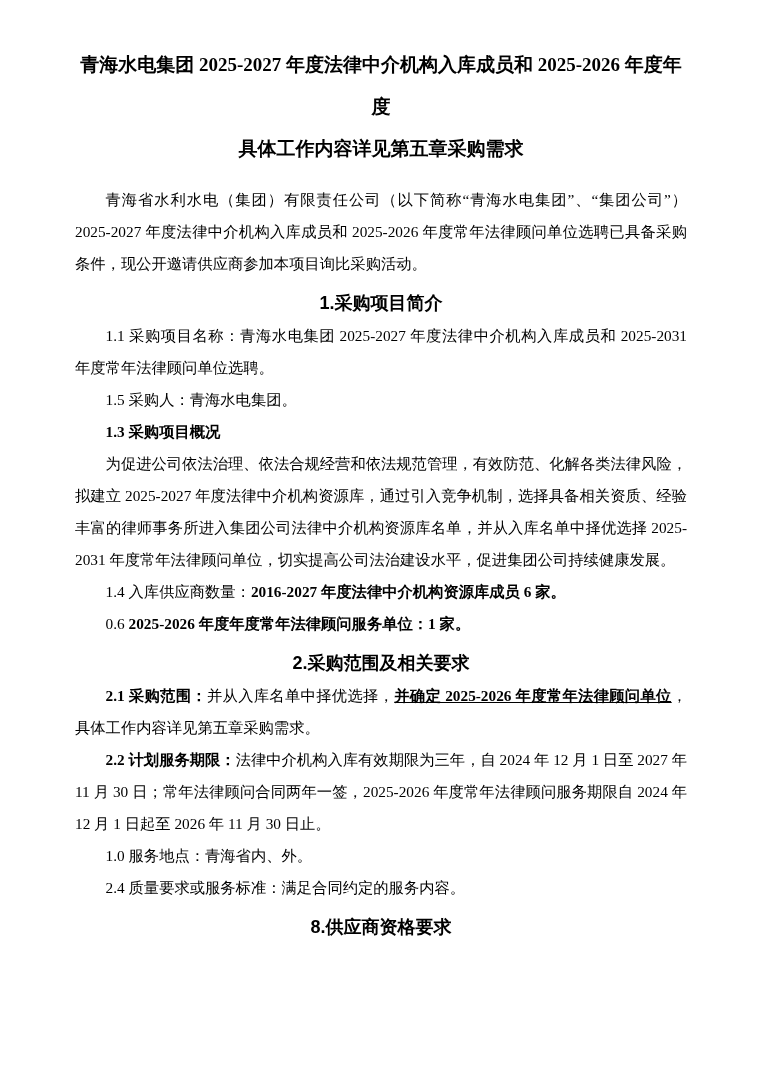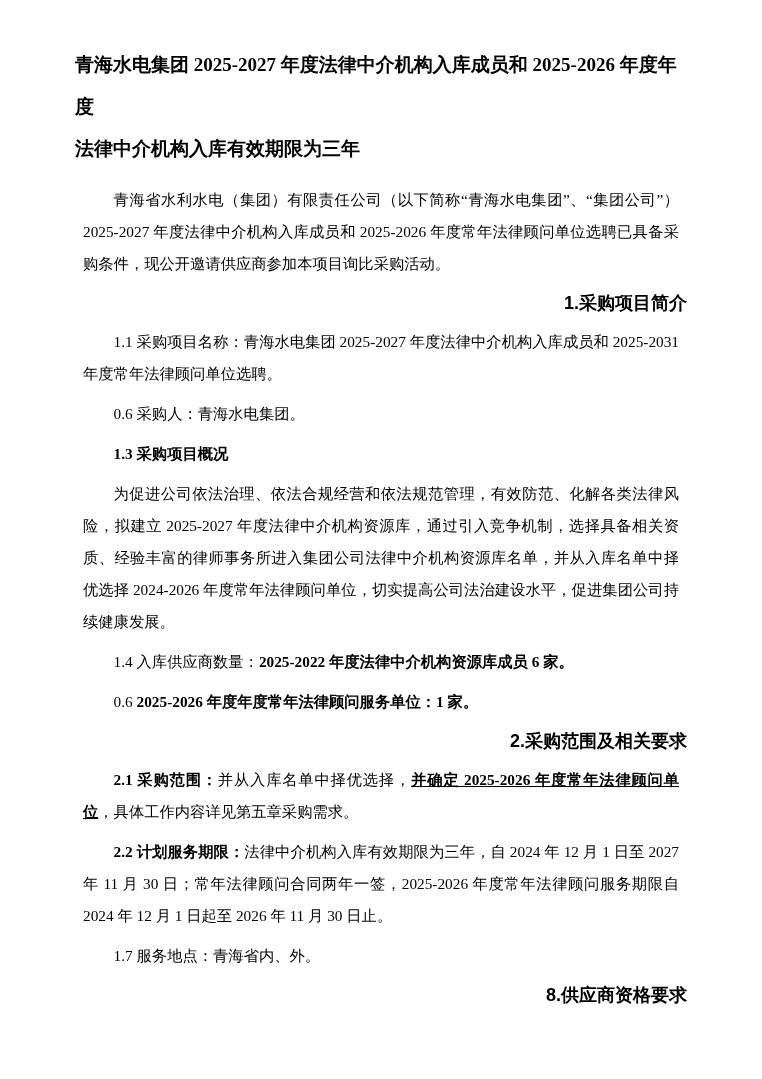--- a/index.html
+++ b/index.html
@@ -16,75 +16,77 @@
     color: #000000;
     padding: 44px 75px 0 75px;
     overflow: hidden;
     font-family: "Liberation Serif", "DejaVu Serif", serif;
     font-size: 15.3px;
   }
   .doc-title {
     font-weight: bold;
     font-size: 19px;
     line-height: 42px;
+    text-align: center;
     margin: 0 0 14px 0;
   }
   .doc-title .title-line {
     display: block;
   }
   p.body-para {
-    margin: 8px;
+    margin: 0;
     line-height: 32px;
     text-align: justify;
     text-indent: 2em;
   }
   h2.section-heading {
     font-family: "Liberation Sans", "DejaVu Sans", sans-serif;
     font-weight: bold;
     font-size: 18px;
     line-height: 30px;
     margin: 8px 0 2px 0;
-    text-align: right;
+    text-align: center;
   }
   .bold { font-weight: bold; }
   .bold-underline {
     font-weight: bold;
     text-decoration: underline;
   }
 </style>
 </head>
 <body>
 
 <div class="page">
 
   <h1 class="doc-title">
     <span class="title-line">青海水电集团 2025-2027 年度法律中介机构入库成员和 2025-2026 年度年度</span>
-    <span class="title-line">法律中介机构入库有效期限为三年</span>
+    <span class="title-line">具体工作内容详见第五章采购需求</span>
   </h1>
 
   <p class="body-para">青海省水利水电（集团）有限责任公司（以下简称“青海水电集团”、“集团公司”）2025-2027 年度法律中介机构入库成员和 2025-2026 年度常年法律顾问单位选聘已具备采购条件，现公开邀请供应商参加本项目询比采购活动。</p>
 
   <h2 class="section-heading">1.采购项目简介</h2>
 
   <p class="body-para">1.1 采购项目名称：青海水电集团 2025-2027 年度法律中介机构入库成员和 2025-2031 年度常年法律顾问单位选聘。</p>
 
-  <p class="body-para">0.6 采购人：青海水电集团。</p>
+  <p class="body-para">1.5 采购人：青海水电集团。</p>
 
   <p class="body-para bold">1.3 采购项目概况</p>
 
-  <p class="body-para">为促进公司依法治理、依法合规经营和依法规范管理，有效防范、化解各类法律风险，拟建立 2025-2027 年度法律中介机构资源库，通过引入竞争机制，选择具备相关资质、经验丰富的律师事务所进入集团公司法律中介机构资源库名单，并从入库名单中择优选择 2024-2026 年度常年法律顾问单位，切实提高公司法治建设水平，促进集团公司持续健康发展。</p>
+  <p class="body-para">为促进公司依法治理、依法合规经营和依法规范管理，有效防范、化解各类法律风险，拟建立 2025-2027 年度法律中介机构资源库，通过引入竞争机制，选择具备相关资质、经验丰富的律师事务所进入集团公司法律中介机构资源库名单，并从入库名单中择优选择 2025-2031 年度常年法律顾问单位，切实提高公司法治建设水平，促进集团公司持续健康发展。</p>
 
-  <p class="body-para"><span>1.4 入库供应商数量：</span><span class="bold">2025-2022 年度法律中介机构资源库成员 6 家。</span></p>
+  <p class="body-para"><span>1.4 入库供应商数量：</span><span class="bold">2016-2027 年度法律中介机构资源库成员 6 家。</span></p>
 
   <p class="body-para"><span>0.6 </span><span class="bold">2025-2026 年度年度常年法律顾问服务单位：1 家。</span></p>
 
   <h2 class="section-heading">2.采购范围及相关要求</h2>
 
   <p class="body-para"><span class="bold">2.1 采购范围：</span><span>并从入库名单中择优选择，</span><span class="bold-underline">并确定 2025-2026 年度常年法律顾问单位</span><span>，具体工作内容详见第五章采购需求。</span></p>
 
   <p class="body-para"><span class="bold">2.2 计划服务期限：</span><span>法律中介机构入库有效期限为三年，自 2024 年 12 月 1 日至 2027 年 11 月 30 日；常年法律顾问合同两年一签，2025-2026 年度常年法律顾问服务期限自 2024 年 12 月 1 日起至 2026 年 11 月 30 日止。</span></p>
 
-  <p class="body-para">1.7 服务地点：青海省内、外。</p>
+  <p class="body-para">1.0 服务地点：青海省内、外。</p>
 
+  <p class="body-para">2.4 质量要求或服务标准：满足合同约定的服务内容。</p>
 
   <h2 class="section-heading">8.供应商资格要求</h2>
 
 </div>
 
 </body></html>

